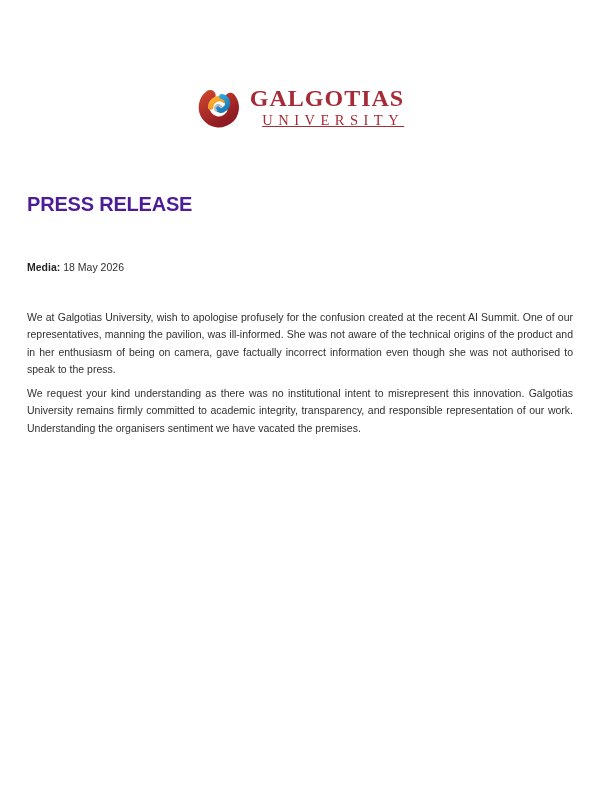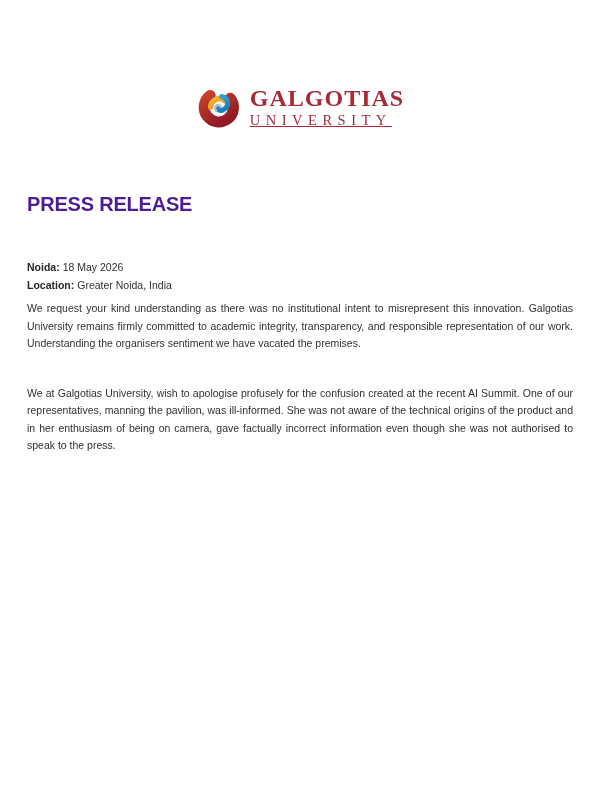--- a/index.html
+++ b/index.html
@@ -12,21 +12,21 @@
   }
   .page { width: 600px; height: 800px; box-sizing: border-box; padding: 0 27px; }
 
   
   .logo-row {
     margin-top: 84px;
     display: flex; justify-content: center; align-items: center;
     gap: 10px; height: 46px;
   }
   .logo-mark { width: 44px; height: 44px; flex: 0 0 auto; }
-  .wordmark { display: flex; flex-direction: column; align-items: flex-start; }
+  .wordmark { display: flex; flex-direction: column; align-items: flex-end; }
   .wordmark-top {
     font-family: "Liberation Serif", "DejaVu Serif", serif;
     font-weight: 700; font-size: 24px; line-height: 1; letter-spacing: 1px;
   }
   .wordmark-bottom {
     font-family: "Liberation Serif", "DejaVu Serif", serif;
     font-weight: 400; font-size: 14.5px; line-height: 1;
     letter-spacing: 5.5px; margin-top: 3px; text-decoration: underline;
   }
 
@@ -80,27 +80,24 @@
     <div class="wordmark">
       <span class="wordmark-top" style="color: rgb(166, 43, 54);">GALGOTIAS</span>
       <span class="wordmark-bottom" style="color: rgb(166, 43, 54);">UNIVERSITY</span>
     </div>
   </div>
 
   <h1 class="press-title">PRESS RELEASE</h1>
 
   <div class="meta">
     <div>
-      <span class="lbl">Noida:</span><span>18 May 2026</span>
-    </div>
-    <div>
-      <span class="lbl">Location:</span><span>Greater Noida, India</span>
+      <span class="lbl">Media:</span><span>18 May 2026</span>
     </div>
   </div>
 
+  <p class="para para-1">We at Galgotias University, wish to apologise profusely for the confusion created at the recent AI Summit. One of our representatives, manning the pavilion, was ill-informed. She was not aware of the technical origins of the product and in her enthusiasm of being on camera, gave factually incorrect information even though she was not authorised to speak to the press.</p>
+
   <p class="para para-2">We request your kind understanding as there was no institutional intent to misrepresent this innovation. Galgotias University remains firmly committed to academic integrity, transparency, and responsible representation of our work. Understanding the organisers sentiment we have vacated the premises.</p>
-
-  <p class="para para-1">We at Galgotias University, wish to apologise profusely for the confusion created at the recent AI Summit. One of our representatives, manning the pavilion, was ill-informed. She was not aware of the technical origins of the product and in her enthusiasm of being on camera, gave factually incorrect information even though she was not authorised to speak to the press.</p>
 
   <div class="contact">
   </div>
 
 </div>
 
 </body></html>

